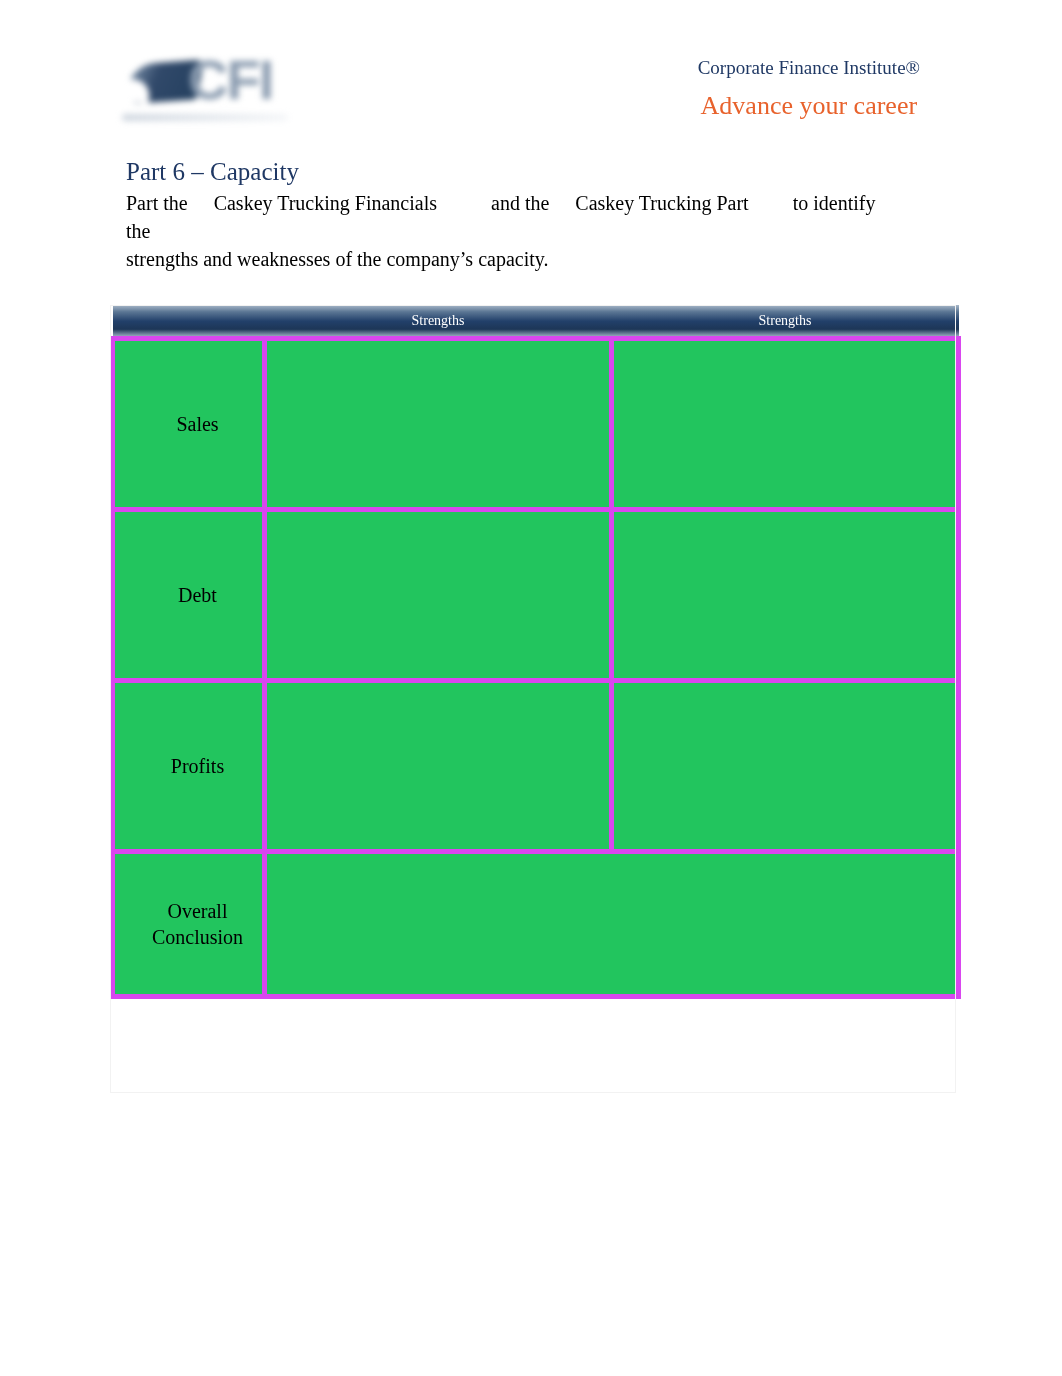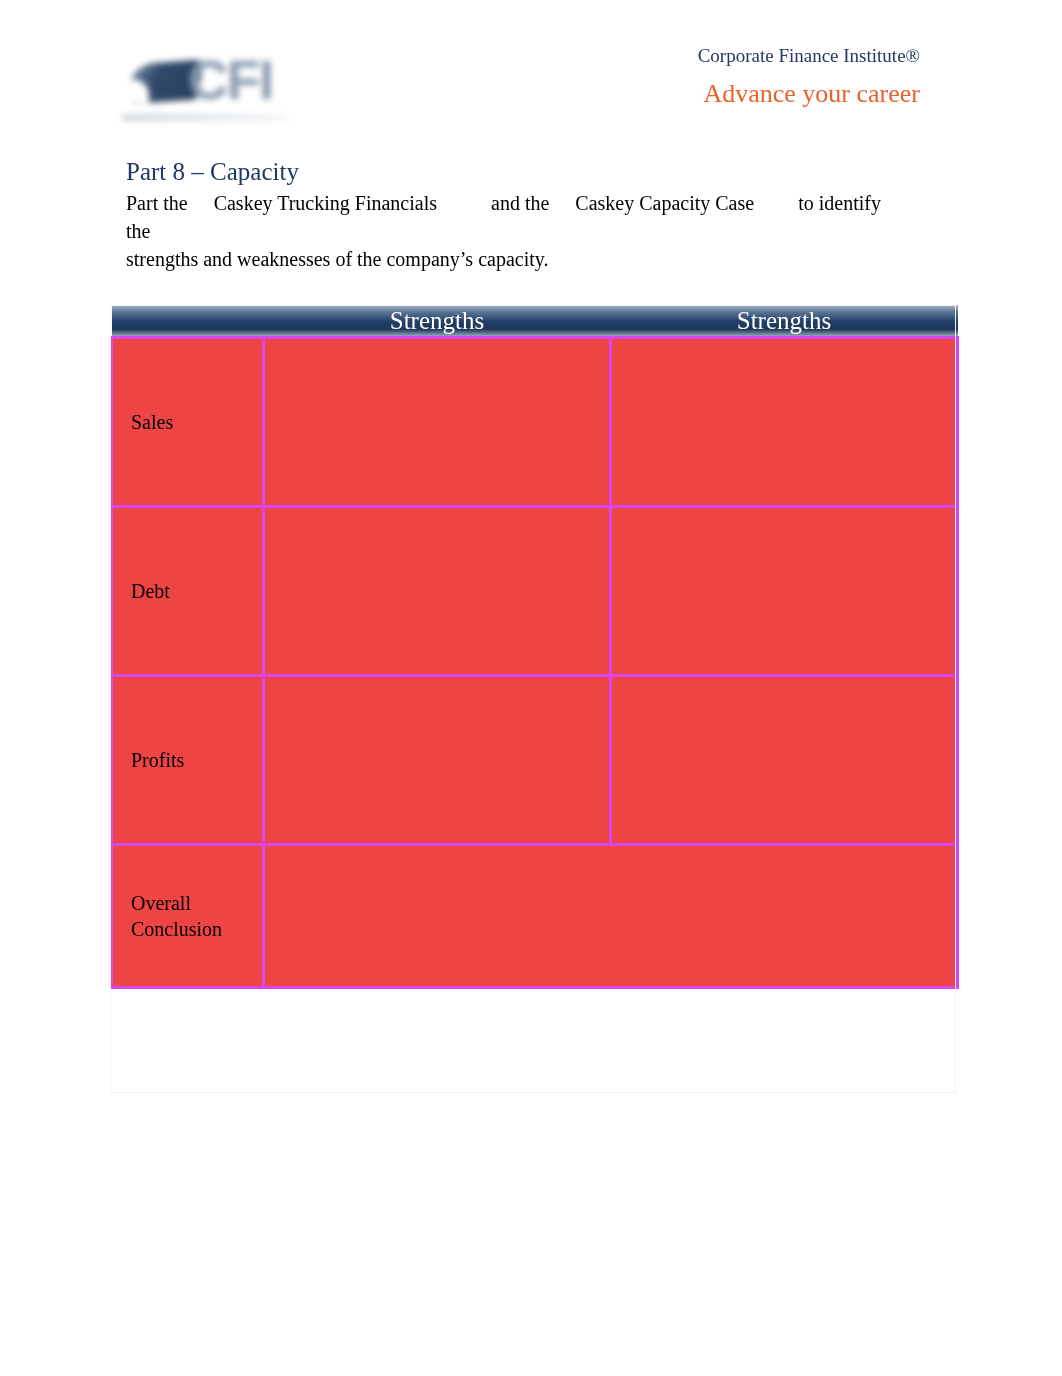--- a/index.html
+++ b/index.html
@@ -78,22 +78,22 @@
     top: 72px;
     width: 166px;
     height: 7px;
     background: linear-gradient(90deg, rgba(190,200,212,0.75), rgba(214,221,230,0.25));
     border-radius: 4px;
   }
 
   .brand-block {
     position: absolute;
     right: 142px;
-    top: 44px;
-    text-align: right;
+    top: 56px;
+    text-align: center;
   }
   .brand-name {
     font-size: 19px;
     color: #1f3864;
     line-height: 24px;
     white-space: nowrap;
   }
   .brand-tagline {
     font-size: 26px;
     color: #e8622c;
@@ -145,44 +145,45 @@
   }
   .matrix-table td,
   .matrix-table th {
     padding: 0;
     margin: 0;
   }
 
   .hdr-row th {
     height: 31px;
     color: #ffffff;
-    font-size: 25px;
+    font-size: 14px;
     font-weight: normal;
     text-align: center;
     vertical-align: middle;
     background: linear-gradient(to bottom,
                 #a8b8c9 0%,
                 #5b7694 22%,
                 #22406a 52%,
                 #1d3657 78%,
                 #92a5ba 100%);
     filter: none;
   }
   .hdr-row {
     filter: blur(0.7px);
   }
   .hdr-label-col { width: 152px; }
   .hdr-str-col   { width: 347px; }
   .hdr-weak-col  { width: 347px; }
 
   .body-row td {
-    border: 3px solid #d946ef;
-    background: #ef4444;
+    border: 5px solid #d946ef;
+    background: #22c55e;
     vertical-align: middle;
     height: 154px;
+    text-align: center;
   }
   .body-row td.label-cell {
     padding-left: 18px;
     font-size: 20px;
     line-height: 26px;
     color: #000000;
   }
   .body-row td.entry-cell {
     padding: 6px 10px;
   }
@@ -217,24 +218,24 @@
     </div>
   </div>
 
   <div class="brand-block">
     <div class="brand-name soft">Corporate Finance Institute®</div>
     <div class="brand-tagline soft">Advance your career</div>
   </div>
 
 </div>
 
-<div class="section-title soft">Part 8 – Capacity</div>
+<div class="section-title soft">Part 6 – Capacity</div>
 
 <div class="section-intro soft">
-  <span>Part the</span><span class="gapspace"></span><span>Caskey Trucking Financials</span><span class="gapspace-wide"></span><span>and the</span><span class="gapspace"></span><span>Caskey Capacity Case</span><span class="gapspace-xwide"></span><span>to identify the</span>
+  <span>Part the</span><span class="gapspace"></span><span>Caskey Trucking Financials</span><span class="gapspace-wide"></span><span>and the</span><span class="gapspace"></span><span>Caskey Trucking Part</span><span class="gapspace-xwide"></span><span>to identify the</span>
   <br>
   <span>strengths and weaknesses of the company’s capacity.</span>
 </div>
 
 <table class="matrix-table">
   <thead>
     <tr class="hdr-row">
       <th class="hdr-label-col"></th>
       <th class="hdr-str-col">Strengths</th>
       <th class="hdr-weak-col">Strengths</th>

